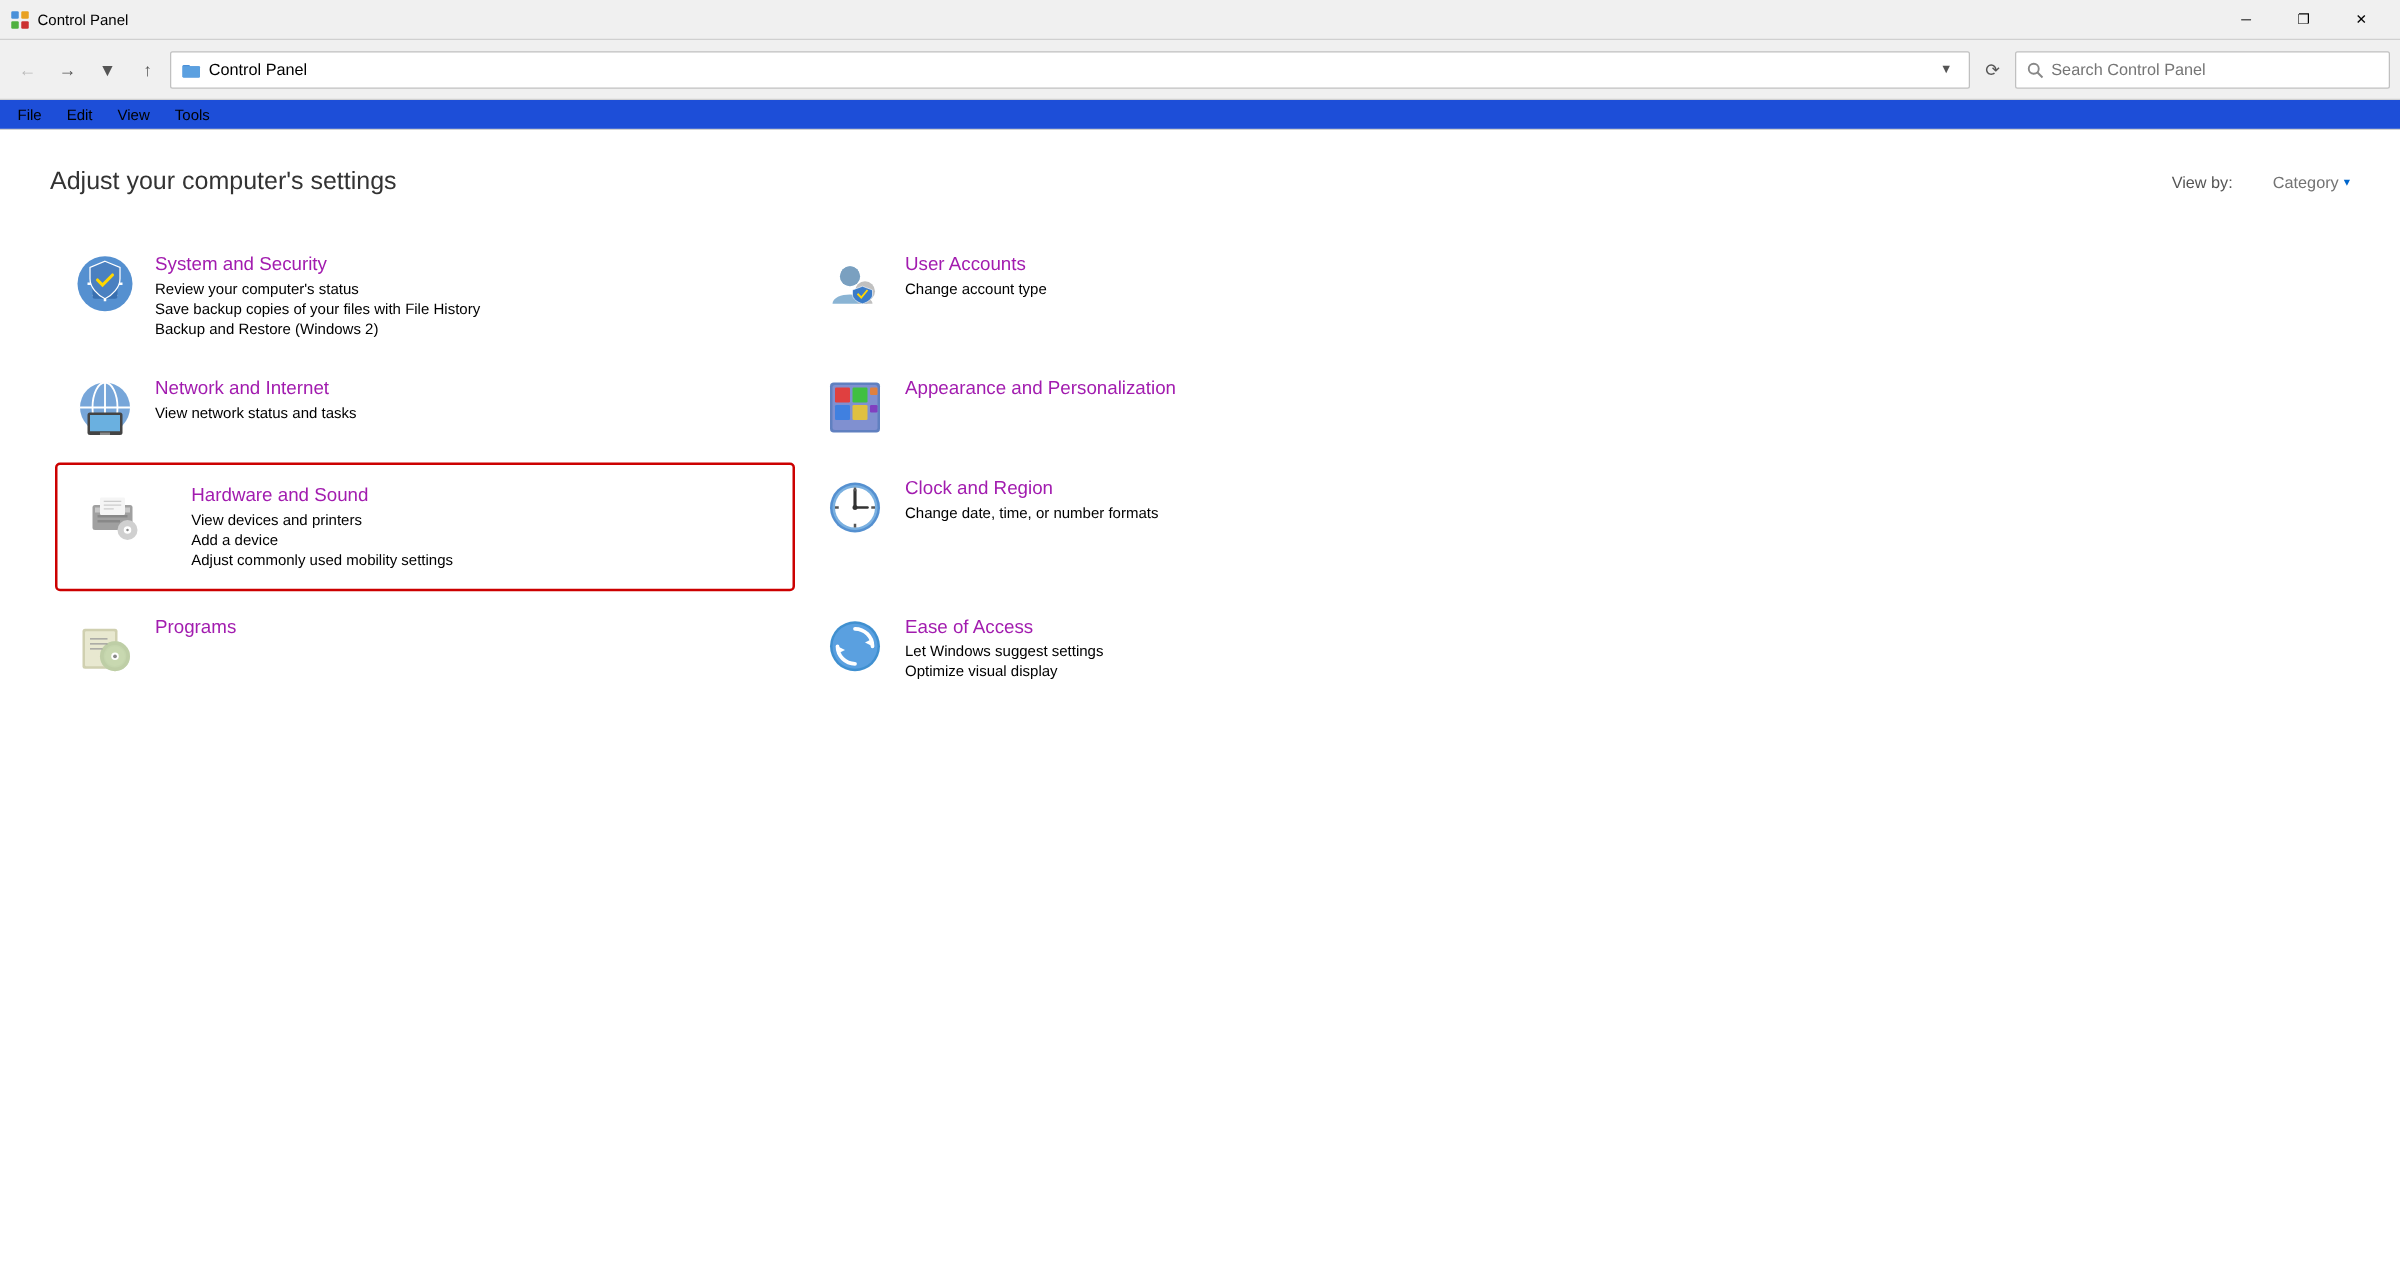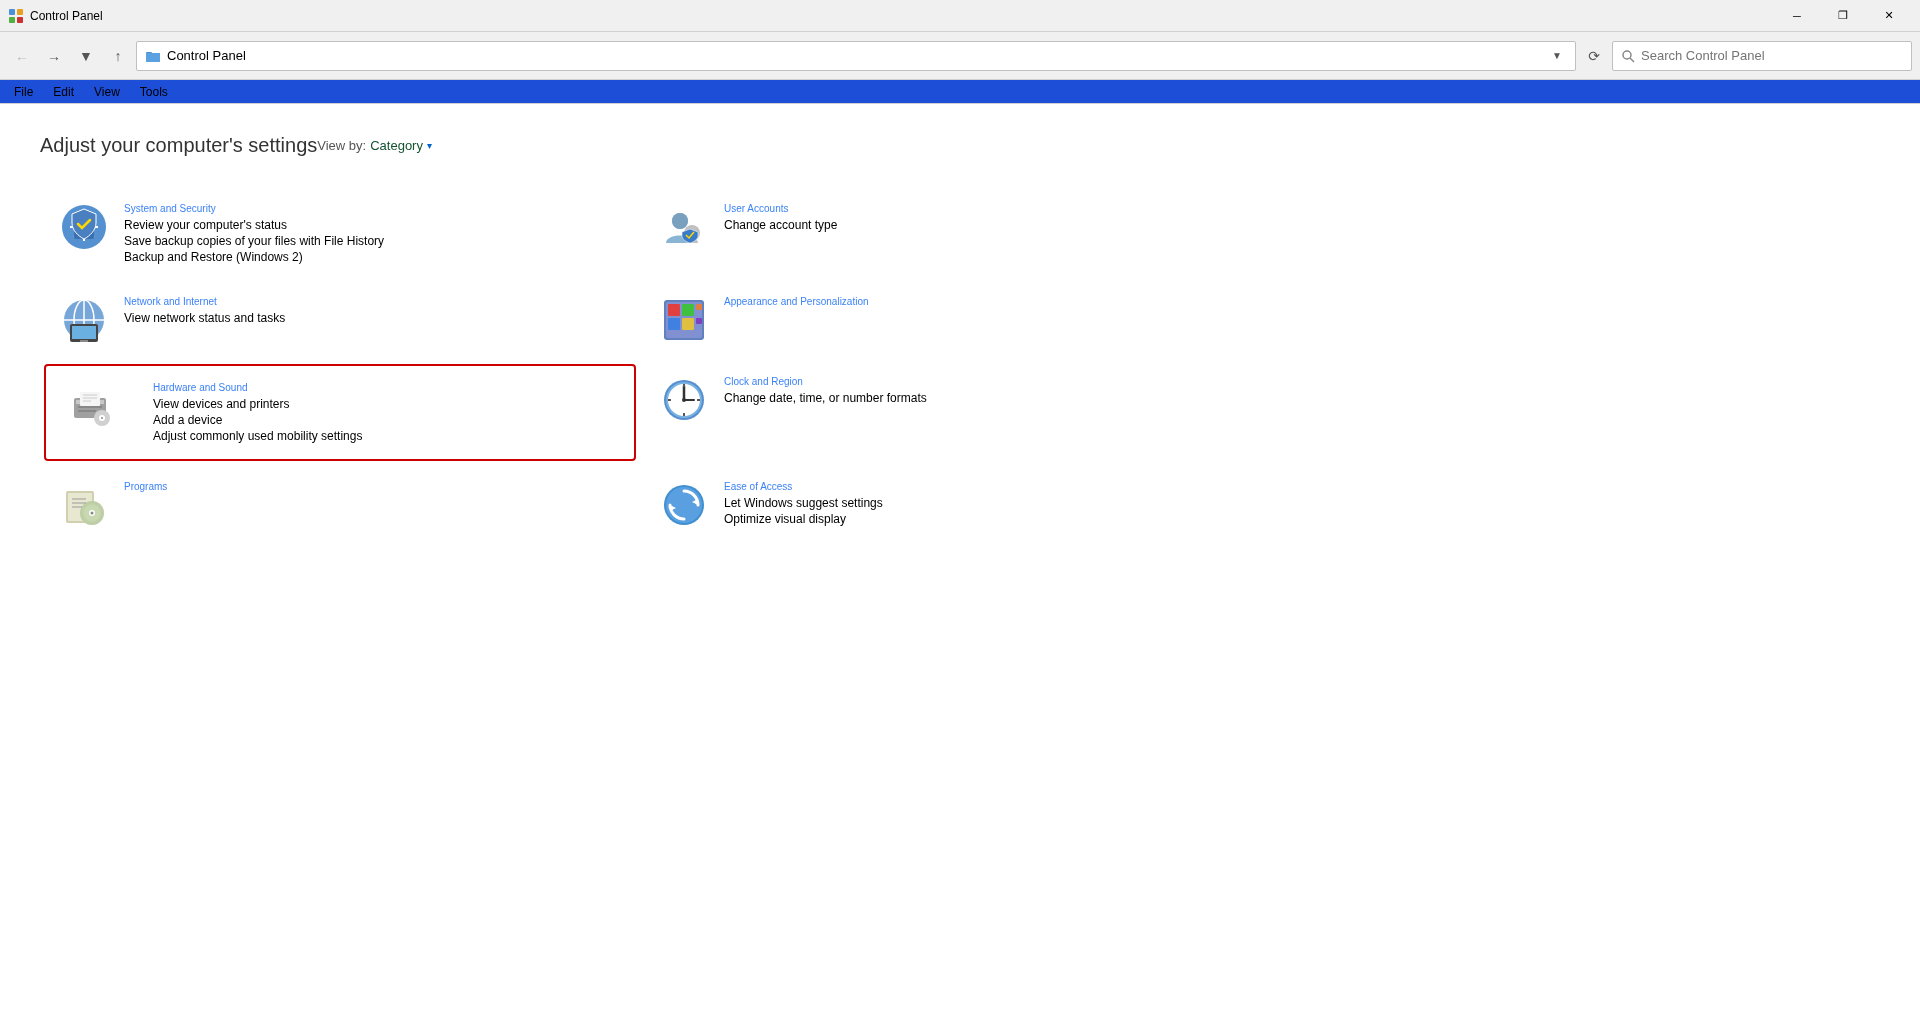--- a/index.html
+++ b/index.html
@@ -151,39 +151,41 @@
     
     .main-content {
       background: #fff;
       height: calc(1024px - 32px - 48px - 24px);
       padding: 30px 40px;
       overflow-y: auto;
     }
 
     .content-header {
       display: flex;
+      justify-content: space-between;
       align-items: center;
       margin-bottom: 30px;
     }
     .page-title {
       font-size: 20px;
       font-weight: 300;
       color: #333;
     }
     .view-by {
       display: flex;
       align-items: center;
       gap: 4px;
       font-size: 13px;
       color: #555;
     }
     .view-by-label { color: #555; }
     .view-by-value {
-      color: #14532d;
-      cursor: pointer;
+      color: #737373;
+      cursor: pointer;
+      margin-left: 28px;
     }
     .view-by-arrow { color: #0066cc; font-size: 10px; }
 
     
     .categories-grid {
       display: grid;
       grid-template-columns: 1fr 1fr;
       gap: 0;
       max-width: 1200px;
     }
@@ -207,22 +209,22 @@
       height: 48px;
       flex-shrink: 0;
       display: flex;
       align-items: center;
       justify-content: center;
     }
 
     .category-text { flex: 1; }
 
     .category-title {
-      font-size: 10px;
-      color: #3b82f6;
+      font-size: 15px;
+      color: #a21caf;
       cursor: pointer;
       text-decoration: none;
       display: block;
       margin-bottom: 4px;
     }
 
     .category-links {
       display: flex;
       flex-direction: column;
       gap: 2px;

